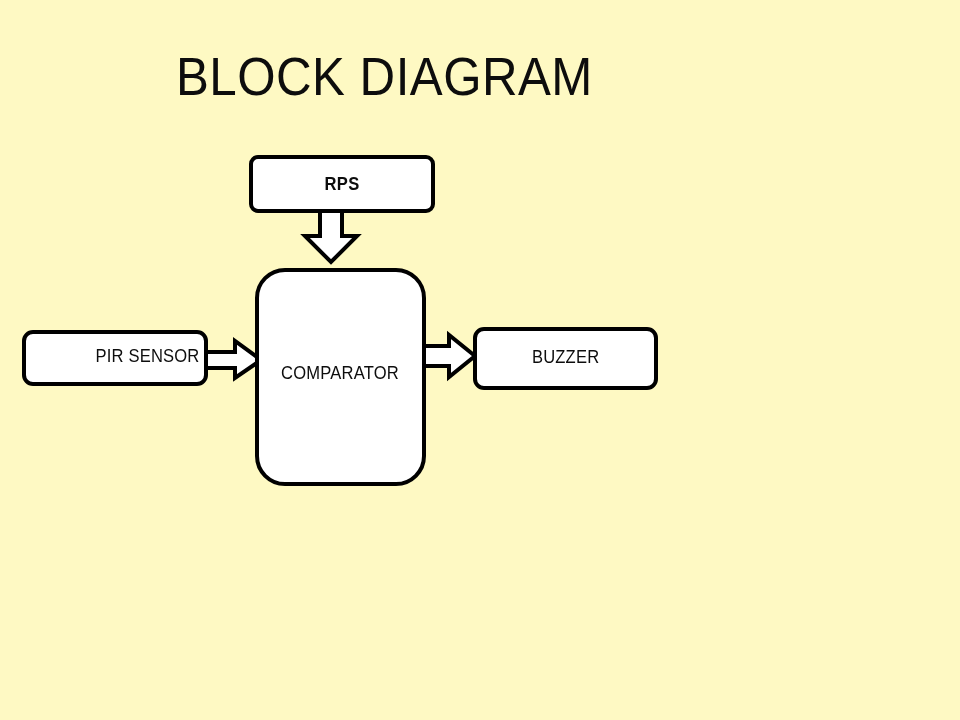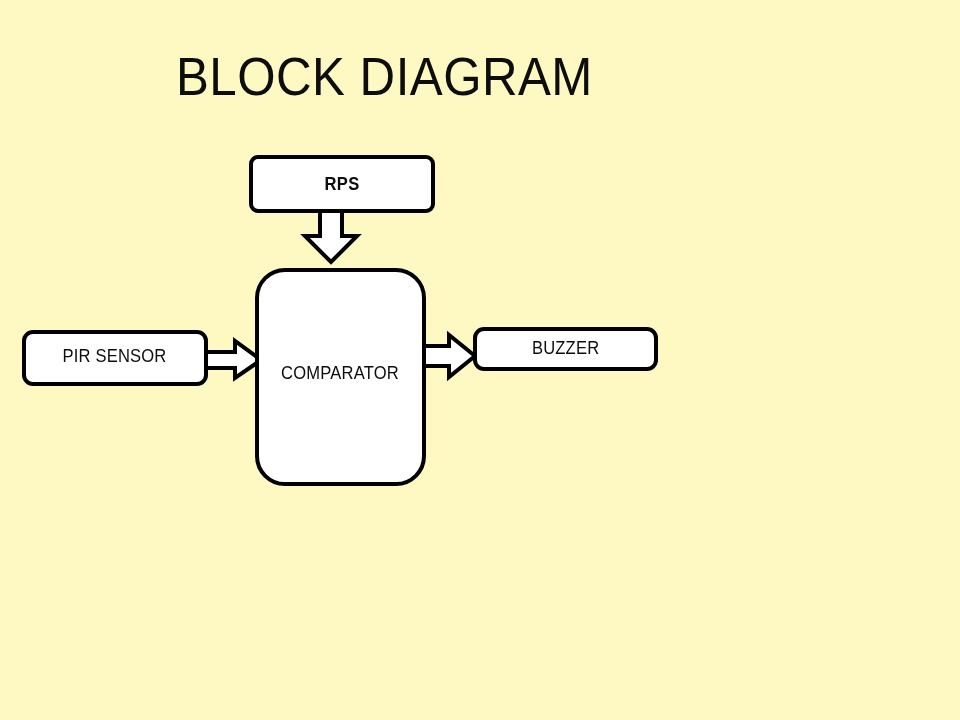--- a/index.html
+++ b/index.html
@@ -84,34 +84,35 @@
   }
 
   
   #box-pir {
     left: 22px;
     top: 330px;
     width: 186px;
     height: 56px;
     border-radius: 11px;
     align-items: center;
+    justify-content: flex-end;
   }
   #box-pir .label {
     font-size: 18px;
     font-weight: 400;
     margin-bottom: 4px;
     letter-spacing: 0.2px;
   }
 
   
   #box-buzzer {
     left: 473px;
     top: 327px;
     width: 185px;
-    height: 44px;
+    height: 63px;
     border-radius: 11px;
     align-items: center;
   }
   #box-buzzer .label {
     font-size: 18px;
     font-weight: 400;
     margin-bottom: 2px;
     letter-spacing: 0.2px;
   }
 

